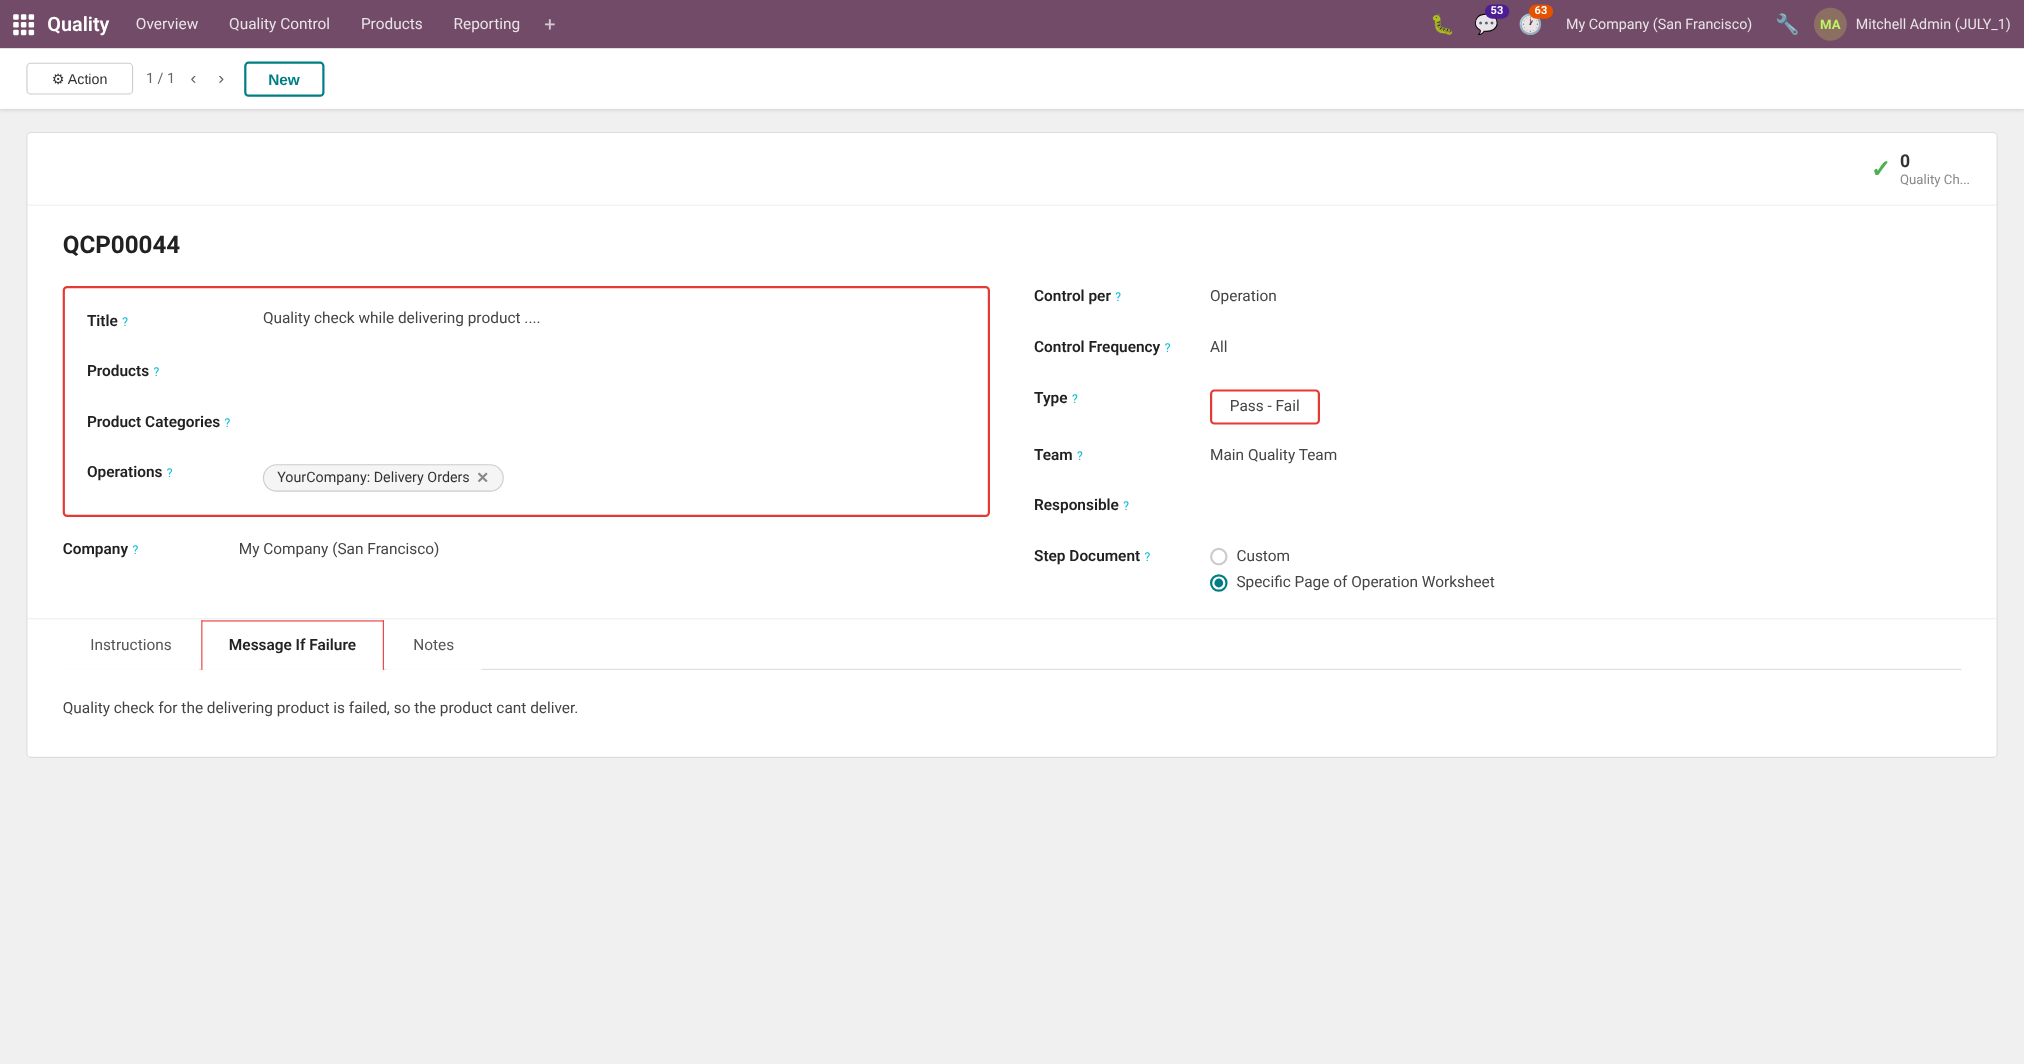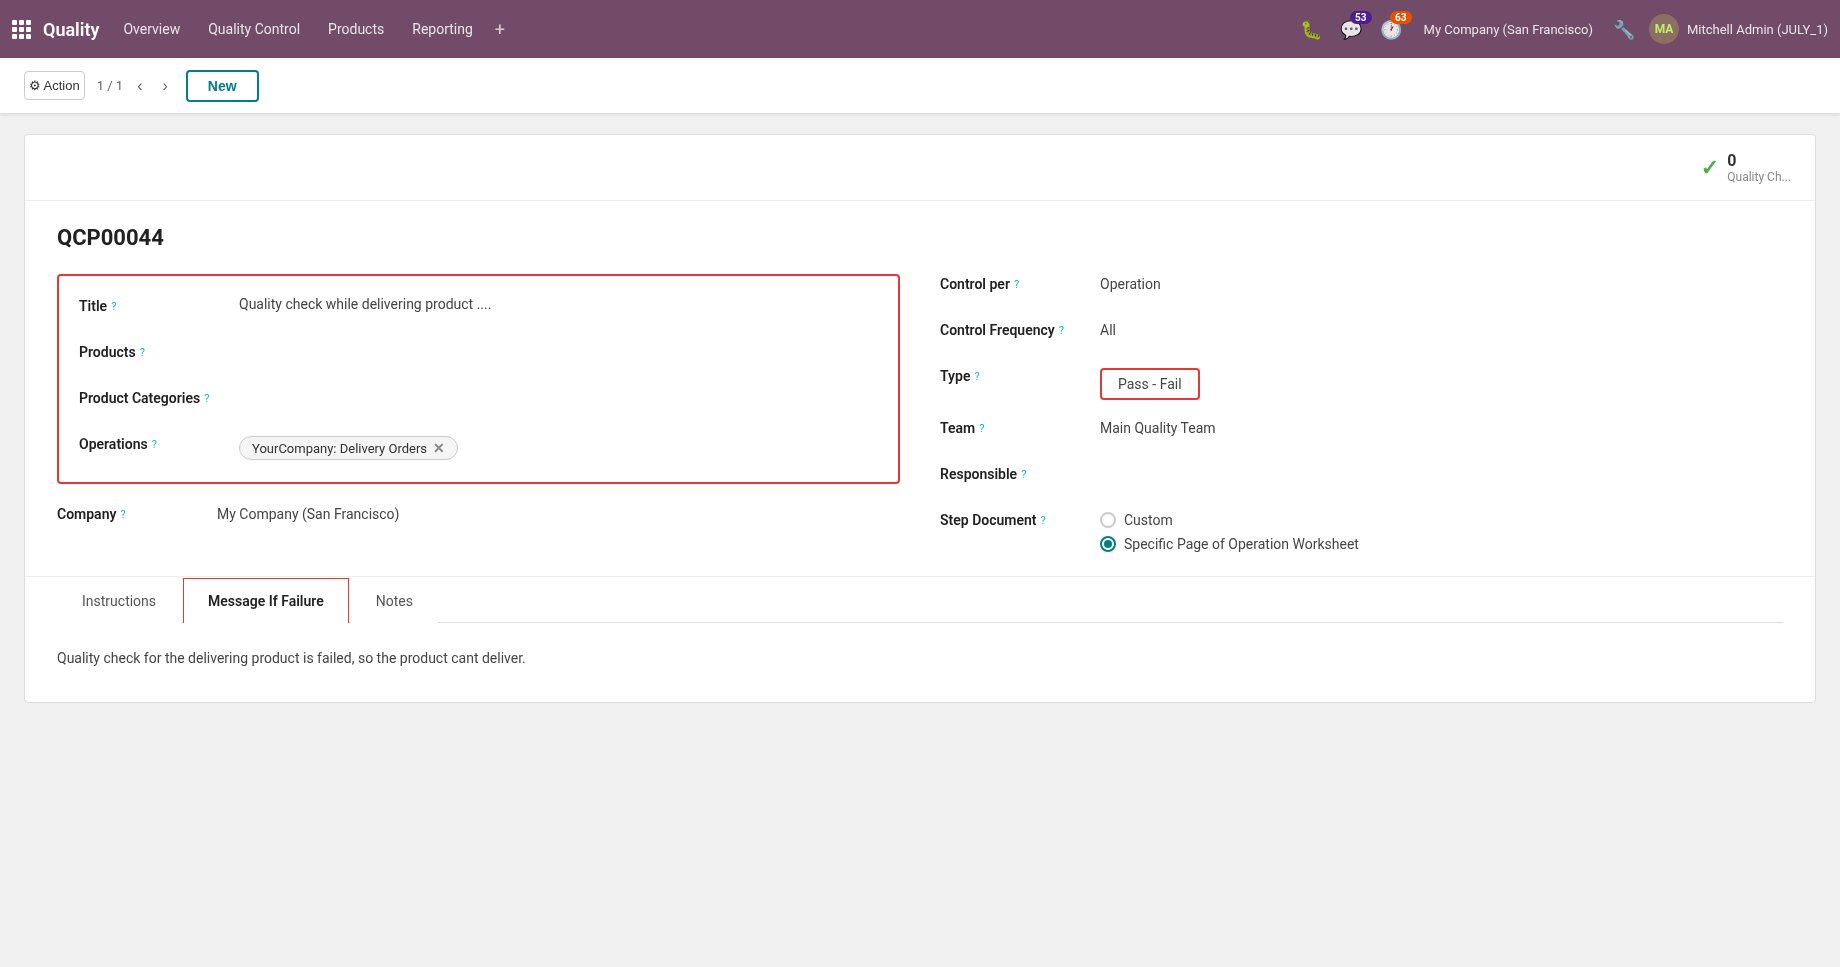--- a/index.html
+++ b/index.html
@@ -5,21 +5,21 @@
     * { box-sizing: border-box; margin: 0; padding: 0; }
     body { font-family: -apple-system, BlinkMacSystemFont, 'Segoe UI', Roboto, sans-serif; background: #f0f0f0; font-size: 14px; color: #333; }
 
     
     .topnav {
       background: #714B67;
       color: white;
       display: flex;
       align-items: center;
       padding: 0 12px;
-      height: 58px;
+      height: 44px;
       gap: 4px;
     }
     .topnav-brand {
       font-size: 18px;
       font-weight: 600;
       color: white;
       margin-right: 8px;
       display: flex;
       align-items: center;
       gap: 8px;
@@ -84,21 +84,21 @@
       font-weight: 500;
       color: #333;
       flex: 1;
     }
     .breadcrumb-link { color: #666; font-weight: 400; }
     .breadcrumb-sep { margin: 0 8px; color: #999; }
     .breadcrumb-current { color: #333; font-weight: 500; }
     .header-actions { display: flex; align-items: center; gap: 12px; }
     .action-btn {
       display: flex; align-items: center; gap: 6px;
-      padding: 6px 4px;
+      padding: 6px 22px;
       border: 1px solid #ccc;
       border-radius: 4px;
       background: white;
       cursor: pointer;
       font-size: 13px;
       color: #333;
     }
     .pager { display: flex; align-items: center; gap: 8px; color: #666; font-size: 13px; }
     .pager-btn { background: none; border: none; cursor: pointer; color: #666; font-size: 16px; padding: 2px 6px; }
     .new-btn {

